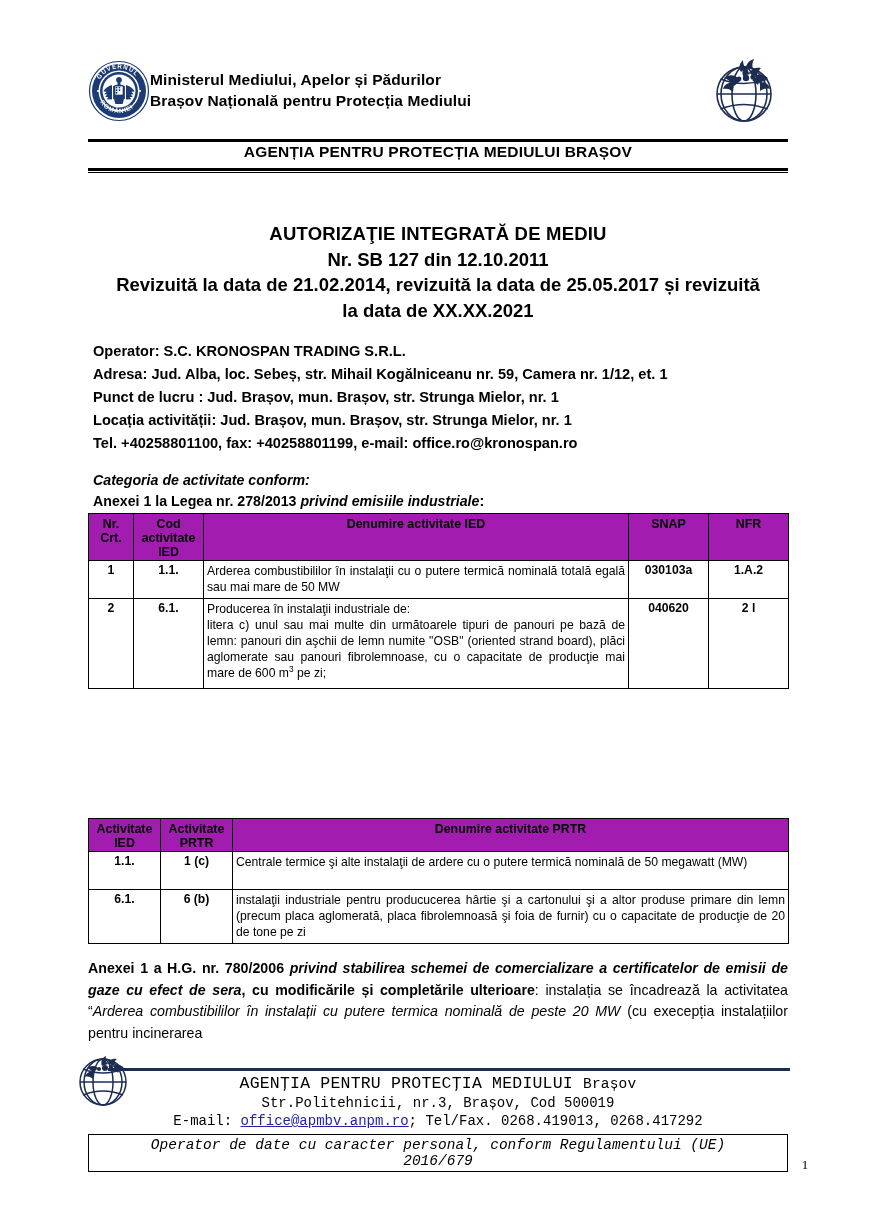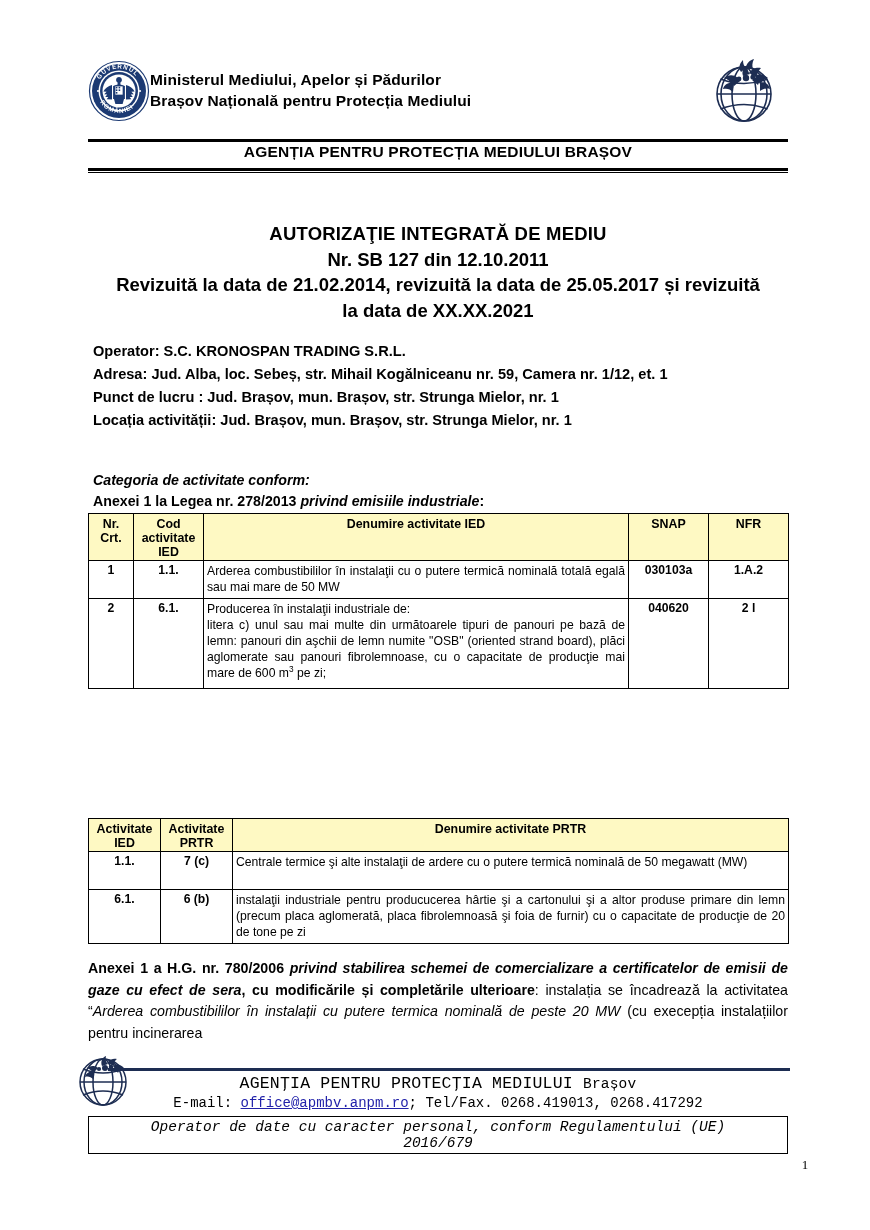--- a/index.html
+++ b/index.html
@@ -138,21 +138,21 @@
     table-layout: fixed;
     font-size: 12.2px;
   }
   table.doc-table th,
   table.doc-table td {
     border: 1px solid #000;
     padding: 1px 3px;
     vertical-align: top;
   }
   table.doc-table th {
-    background: #fef9c3;
+    background: #a21caf;
     text-align: center;
     font-weight: bold;
     font-size: 12.4px;
     vertical-align: top;
     padding-top: 3px;
   }
   table.doc-table td.c {
     text-align: center;
     font-weight: bold;
     vertical-align: top;
@@ -365,20 +365,21 @@
     <div>Nr. SB 127 din 12.10.2011</div>
     <div>Revizuită la data de 21.02.2014, revizuită la data de 25.05.2017 și revizuită</div>
     <div>la data de XX.XX.2021</div>
   </div>
 
   <div class="operator">
     <div>Operator:  S.C. KRONOSPAN TRADING S.R.L.</div>
     <div>Adresa: Jud. Alba, loc. Sebeș, str. Mihail Kogălniceanu nr. 59, Camera nr. 1/12, et. 1</div>
     <div>Punct de lucru : Jud. Brașov, mun. Brașov, str. Strunga Mielor, nr. 1</div>
     <div>Locația activității: Jud. Brașov, mun. Brașov, str. Strunga Mielor, nr. 1</div>
+    <div>Tel. +40258801100, fax: +40258801199, e-mail: office.ro@kronospan.ro</div>
   </div>
 
   <div class="category">
     <div class="it">Categoria de activitate conform:</div>
     <div class="cat-line2"><span>Anexei 1 la Legea nr. 278/2013 </span><span class="it">privind emisiile industriale</span><span>:</span></div>
   </div>
 
   <table class="doc-table" id="ied-table">
     <colgroup>
       <col class="col-nr">
@@ -440,21 +441,21 @@
         <th>
           <div>Activitate</div>
           <div>PRTR</div>
         </th>
         <th>Denumire activitate PRTR</th>
       </tr>
     </thead>
     <tbody>
       <tr class="r1">
         <td class="c">1.1.</td>
-        <td class="c">7 (c)</td>
+        <td class="c">1 (c)</td>
         <td class="just">Centrale termice şi alte instalaţii de ardere cu o putere termică nominală de 50 megawatt (MW)</td>
       </tr>
       <tr class="r2">
         <td class="c">6.1.</td>
         <td class="c">6 (b)</td>
         <td class="just">instalaţii industriale pentru producucerea hârtie şi a cartonului şi a altor produse primare din lemn (precum placa aglomerată, placa fibrolemnoasă şi foia de furnir) cu o capacitate de producţie de 20 de tone pe zi</td>
       </tr>
     </tbody>
   </table>
 
@@ -480,19 +481,20 @@
         <circle cx="39" cy="19" r="2.3"></circle>
         <circle cx="27" cy="21" r="2.1"></circle>
         <circle cx="45" cy="22" r="1.8"></circle>
       </g>
     </svg>
   </div>
   <div class="footer-rule"></div>
 
   <div class="footer">
     <div class="f-title"><span>AGENŢIA PENTRU PROTECŢIA MEDIULUI </span><span class="sm">Brașov</span></div>
+    <div class="f-addr">Str.Politehnicii, nr.3, Brașov, Cod 500019</div>
     <div class="f-mail"><span>E-mail: </span><a href="#">office@apmbv.anpm.ro</a><span>; Tel/Fax. 0268.419013,  0268.417292</span></div>
     <div class="f-gdpr">Operator de date cu caracter personal, conform Regulamentului (UE) 2016/679</div>
   </div>
 
   <div class="page-num">1</div>
 
 </div>
 
 </body></html>

